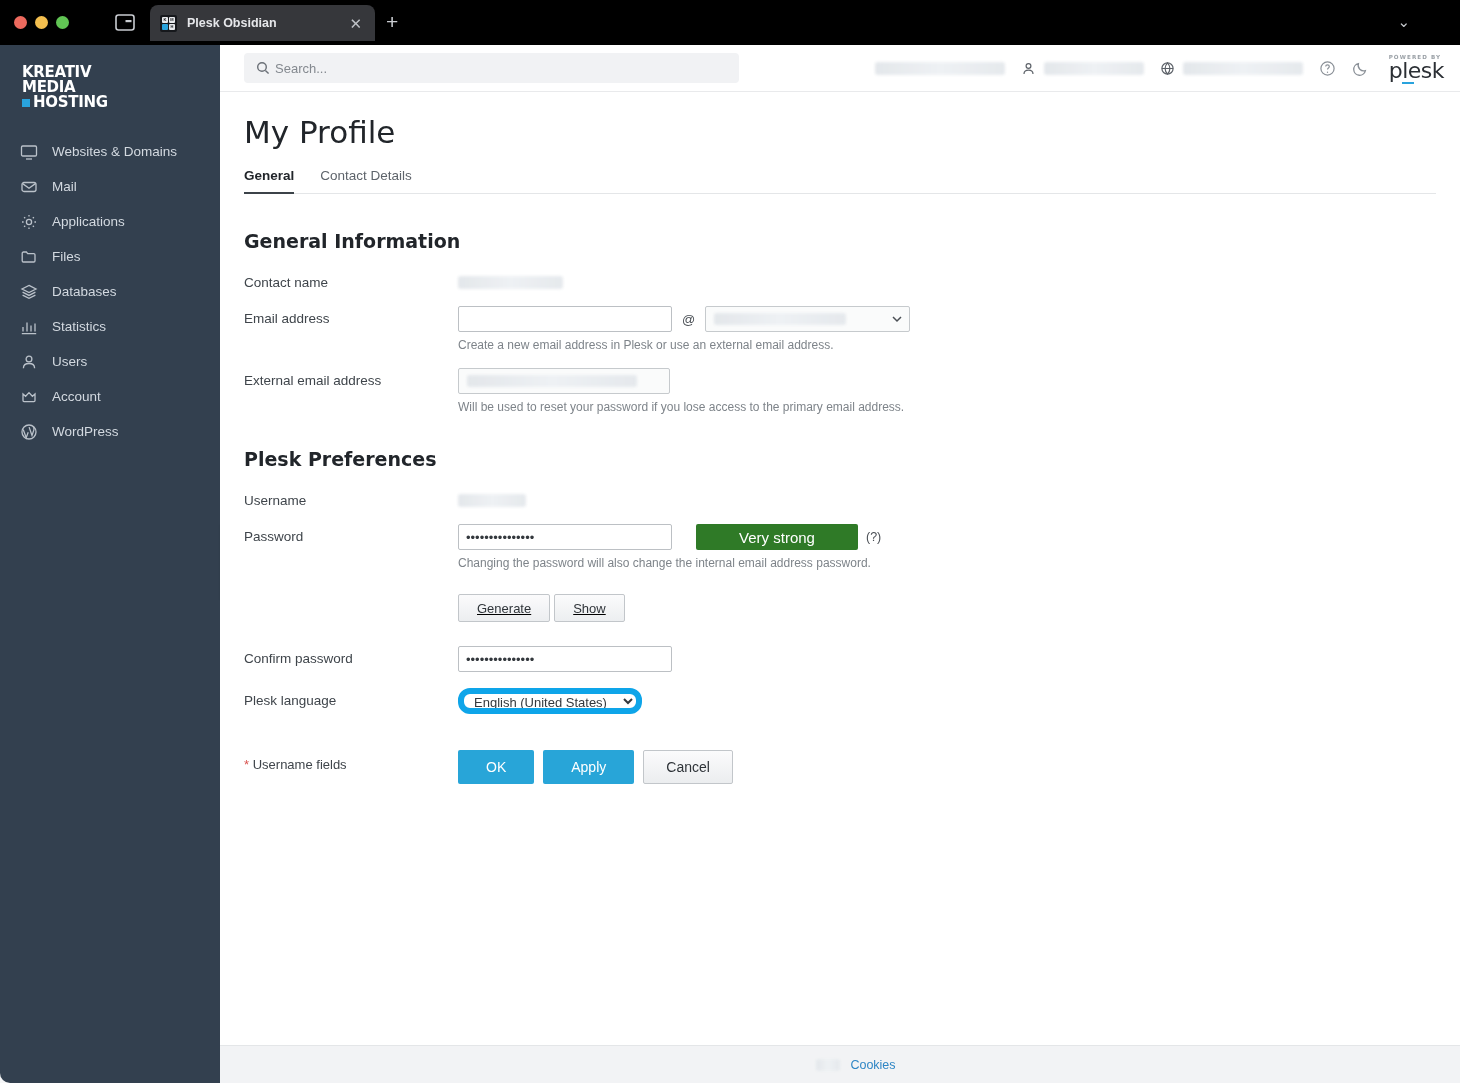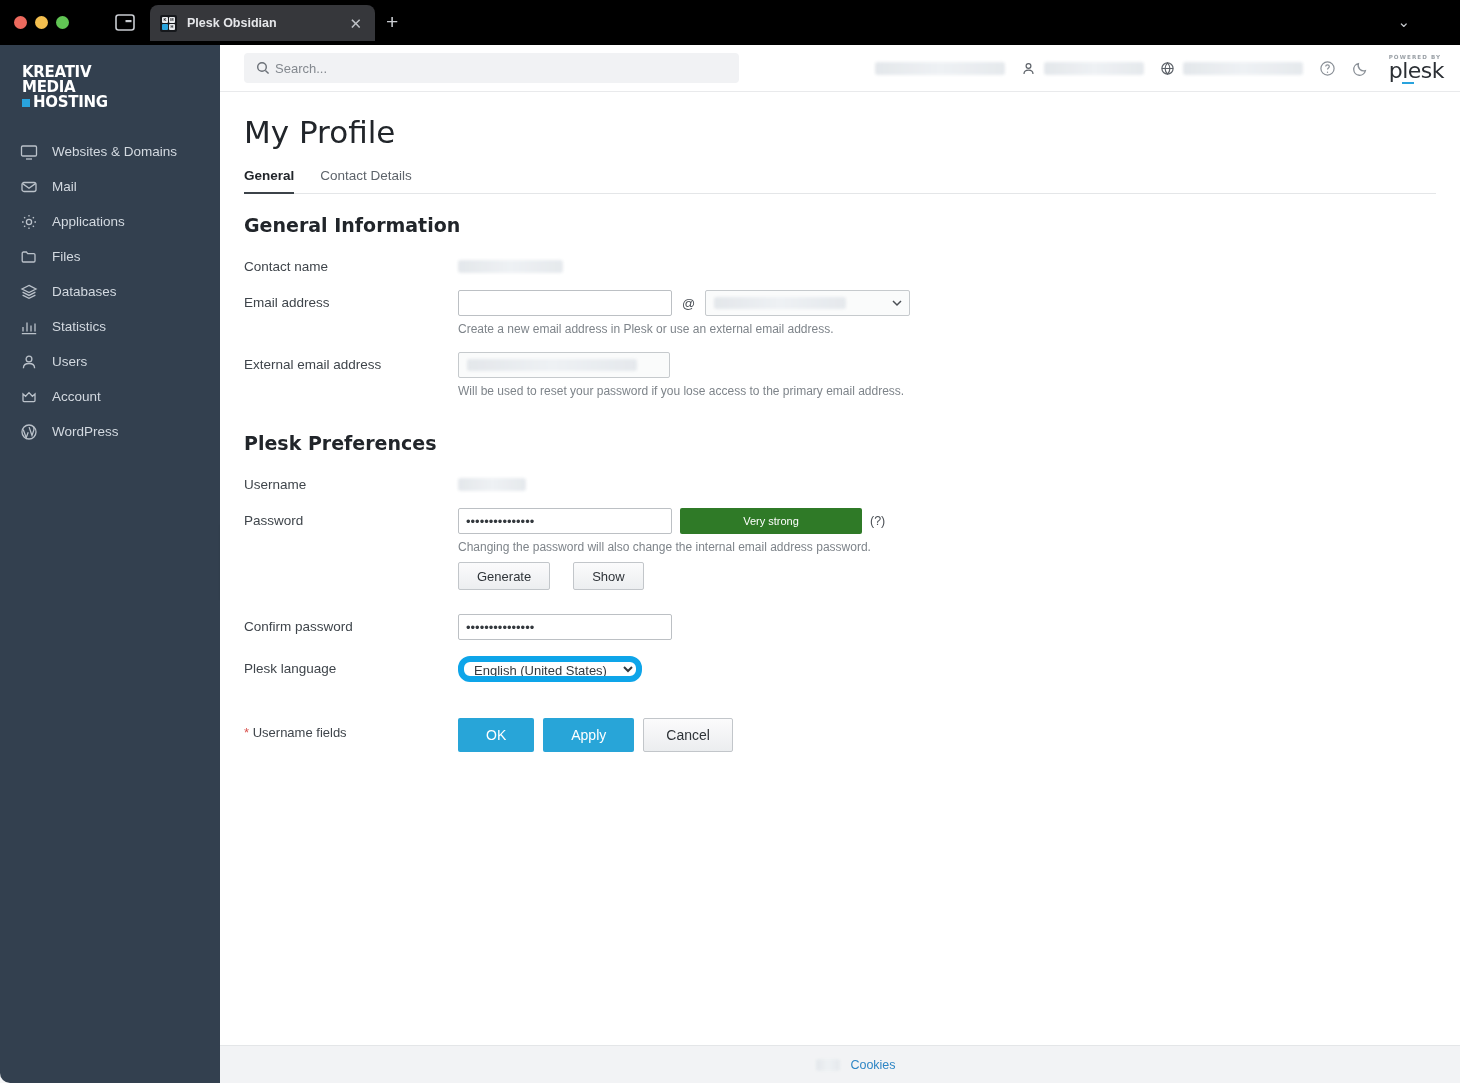--- a/index.html
+++ b/index.html
@@ -133,21 +133,21 @@
     background: #29a3dd;
   }
 
   
   .content { padding: 22px 24px 0 24px; height: 965px; position: relative; }
   .page-title {
     font-size: 31px; font-weight: 400; color: #21252a; margin: 0 0 18px 0;
     font-family: "DejaVu Sans", sans-serif;
   }
   .tabs {
-    display: flex; gap: 26px; border-bottom: 1px solid #e4e6e8; margin-bottom: 20px;
+    display: flex; gap: 26px; border-bottom: 1px solid #e4e6e8; margin-bottom: 36px;
   }
   .tab-link {
     padding-bottom: 9px; font-size: 13.5px; color: #5e646b; cursor: pointer;
     margin-bottom: -1px;
   }
   .tab-link.active { color: #21252a; font-weight: 600; border-bottom: 2px solid #3c4349; }
 
   .section-title {
     font-size: 19px; font-weight: 700; color: #21252a; margin: 0 0 18px 0;
     font-family: "DejaVu Sans", sans-serif;
@@ -176,25 +176,25 @@
   .at { font-size: 13px; color: #4a4f55; }
   .readonly-box {
     width: 212px; height: 26px; border: 1px solid #c6cacd; border-radius: 2px;
     background: #fafbfb; position: relative;
   }
   .readonly-box .redact { position: absolute; top: 6px; left: 8px; height: 12px; }
   .value-redact { height: 13px; margin-top: 6px; }
 
   .pw-line { display: flex; align-items: center; gap: 8px; }
   .strength {
-    width: 182px; height: 26px; display: flex; align-items: center;
-    justify-content: center; color: #fff; font-size: 11px; border-radius: 2px;
+    width: 162px; height: 26px; display: flex; align-items: center;
+    justify-content: center; color: #fff; font-size: 15px; border-radius: 2px; margin-left: 16px;
   }
   .qmark { font-size: 12.5px; color: #4a4f55; cursor: pointer; }
-  .btn-row { display: flex; gap: 23px; margin-top: 8px; }
+  .btn-row { display: flex; gap: 4px; margin-top: 24px; text-decoration: underline; }
   .btn {
     height: 28px; padding: 0 18px; border: 1px solid #c2c6ca; border-radius: 2px;
     background: linear-gradient(#fbfbfc,#eceef0); color: #2f3439; font-size: 13px;
     font-family: "Liberation Sans", sans-serif; cursor: pointer;
   }
   .actions { display: flex; gap: 9px; margin-top: 2px; }
   .btn-primary {
     height: 34px; padding: 0 28px; border: 0; border-radius: 2px;
     background: #28a5d8; color: #fff; font-size: 14px; cursor: pointer;
     font-family: "Liberation Sans", sans-serif;

